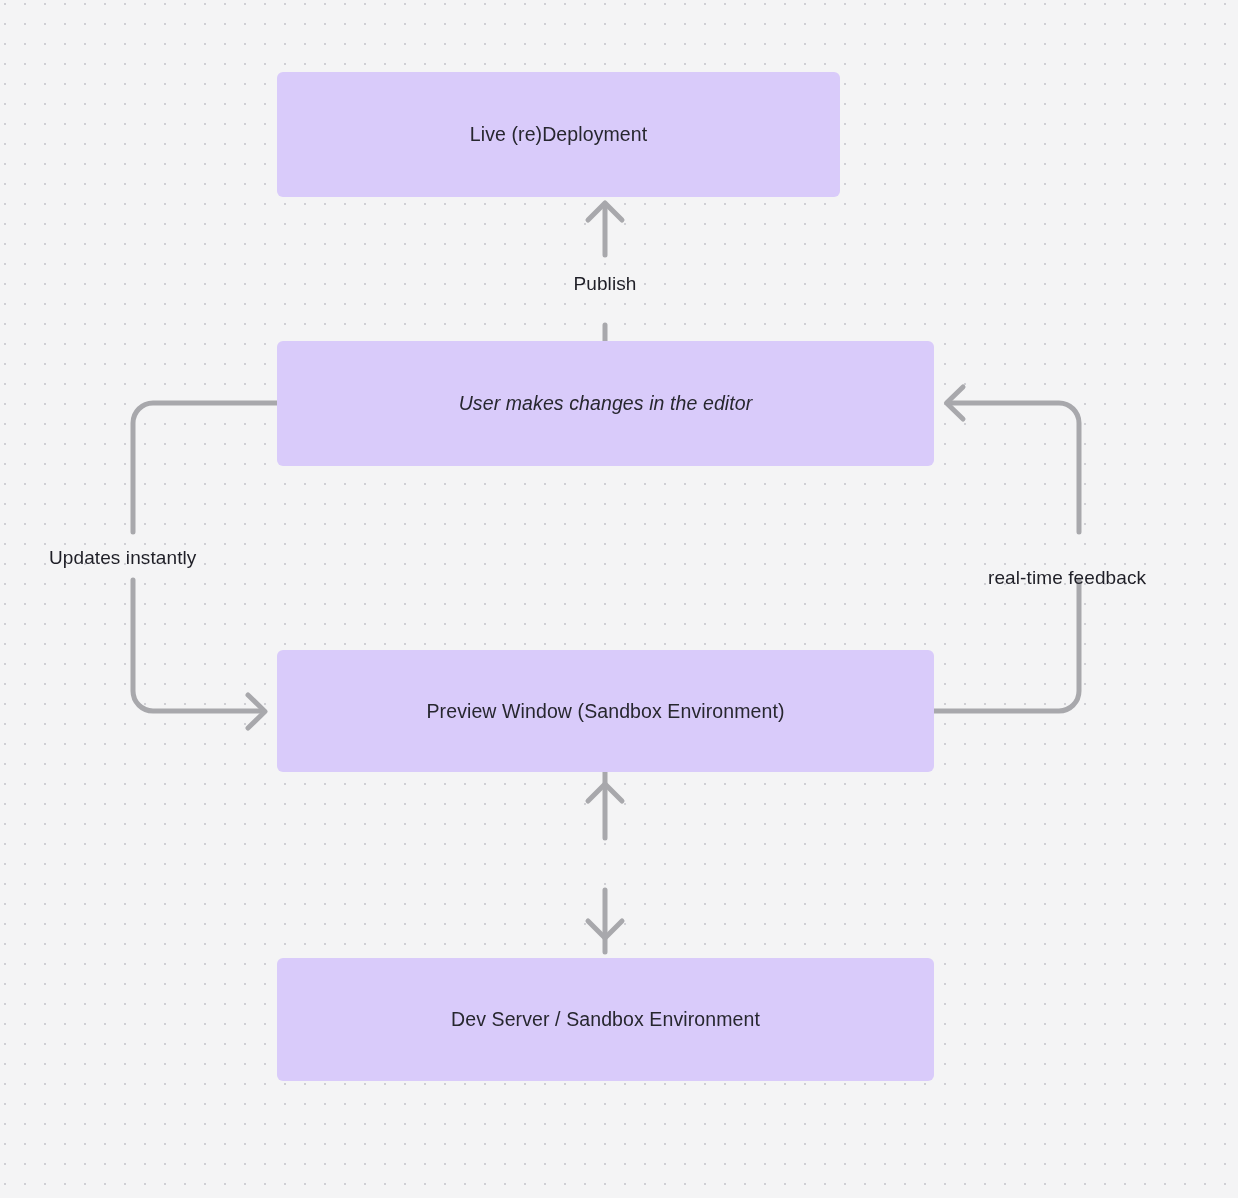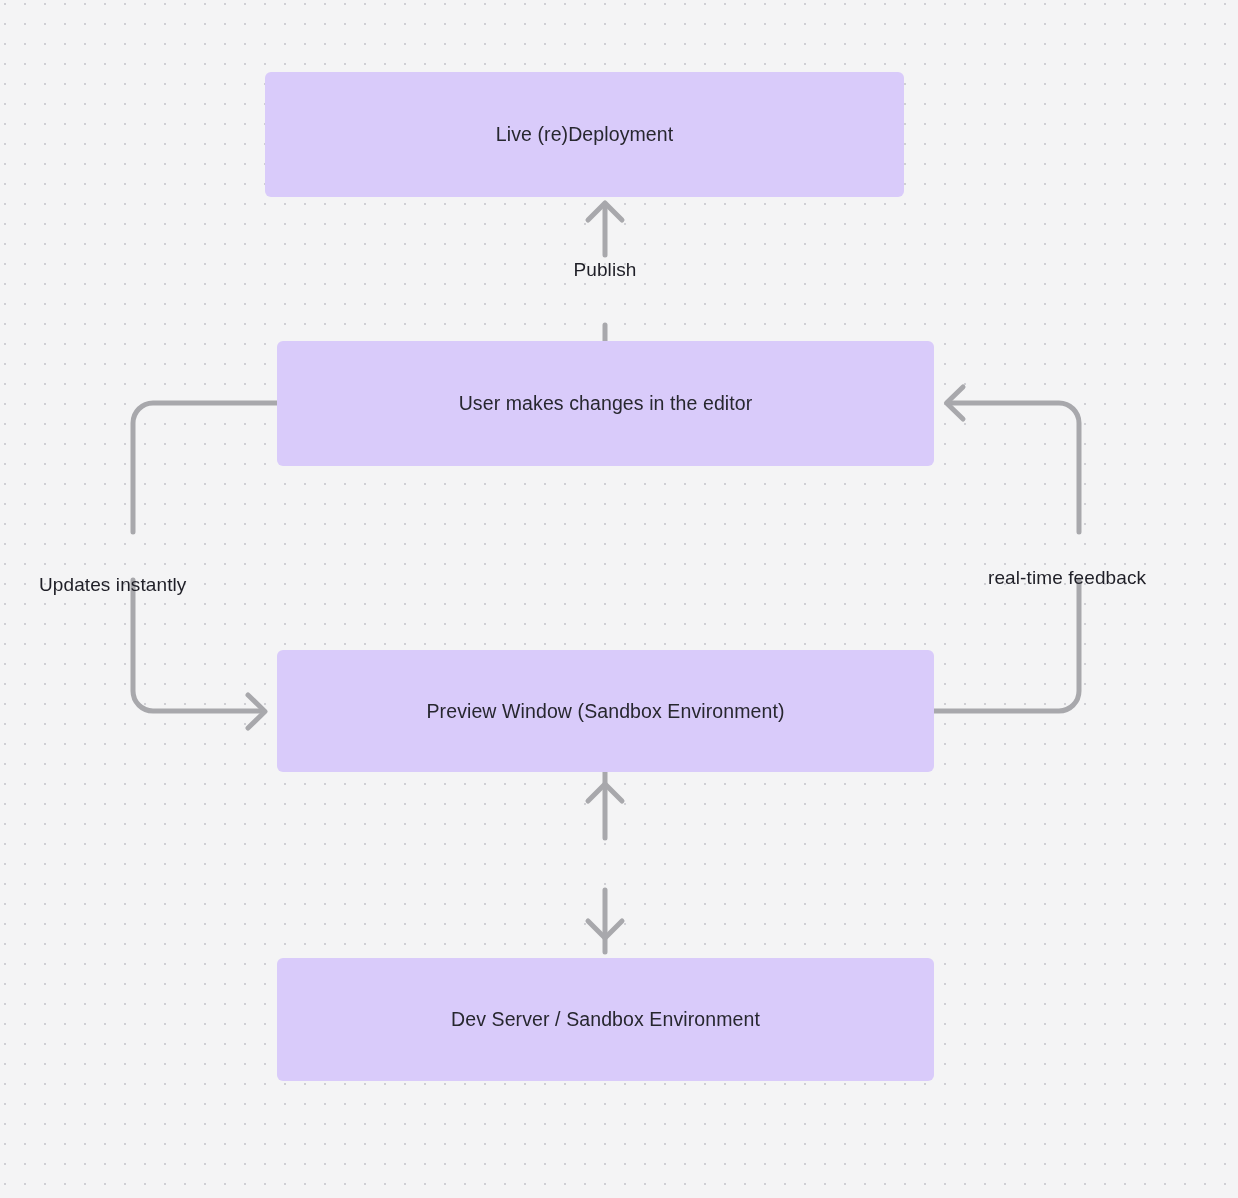--- a/index.html
+++ b/index.html
@@ -83,36 +83,36 @@
     </g>
 
     <g fill="none" stroke="#a8a8ac" stroke-width="5" stroke-linecap="round" stroke-linejoin="round">
       <path d="M 605 838 L 605 770"></path>
       <path d="M 588 801 L 605 784 L 622 801"></path>
       <path d="M 605 890 L 605 952"></path>
       <path d="M 588 921 L 605 938 L 622 921"></path>
     </g>
   </svg>
 
-  <div class="node" style="left:265px; top:72px; width:639px; height:125px;">
+  <div class="node" style="left:277px; top:72px; width:563px; height:125px;">
     <span>Live (re)Deployment</span>
   </div>
 
-  <div class="node" style="left:277px; top:341px; width:657px; height:125px;">
+  <div class="node" style="left:277px; top:341px; width:657px; height:125px;font-style:italic;">
     <span>User makes changes in the editor</span>
   </div>
 
   <div class="node" style="left:277px; top:650px; width:657px; height:122px;">
     <span>Preview Window (Sandbox Environment)</span>
   </div>
 
   <div class="node" style="left:277px; top:958px; width:657px; height:123px;">
     <span>Dev Server / Sandbox Environment</span>
   </div>
 
-  <div class="edge-label center" style="left:605px; top:269px;text-align:center;">Publish</div>
+  <div class="edge-label center" style="left:605px; top:283px;text-align:center;">Publish</div>
 
-  <div class="edge-label" style="left:39px; top:548px;margin-top:27px;">Updates instantly</div>
+  <div class="edge-label" style="left:49px; top:548px;">Updates instantly</div>
 
   <div class="edge-label" style="left:988px; top:568px;">real-time feedback</div>
 
 
 </div>
 
 </body></html>

